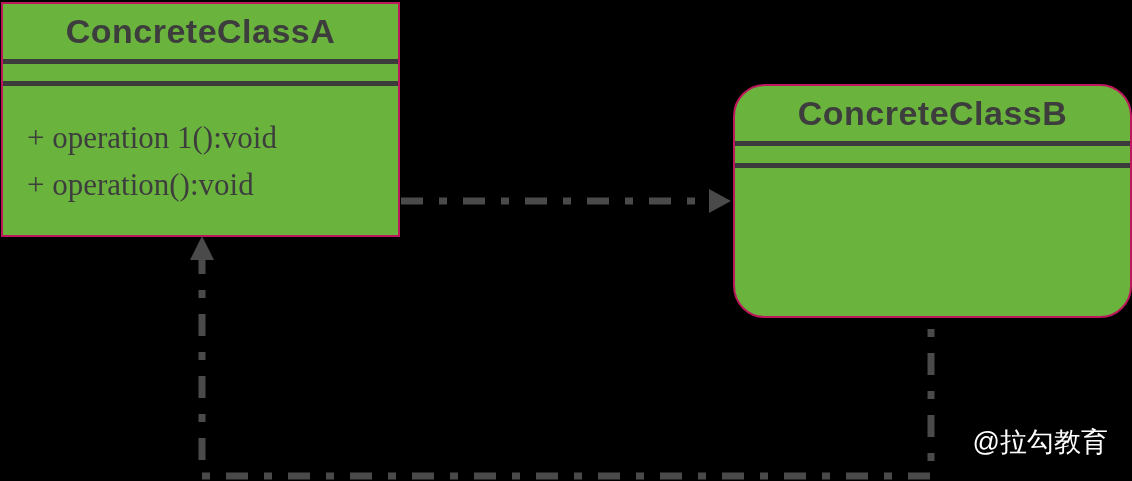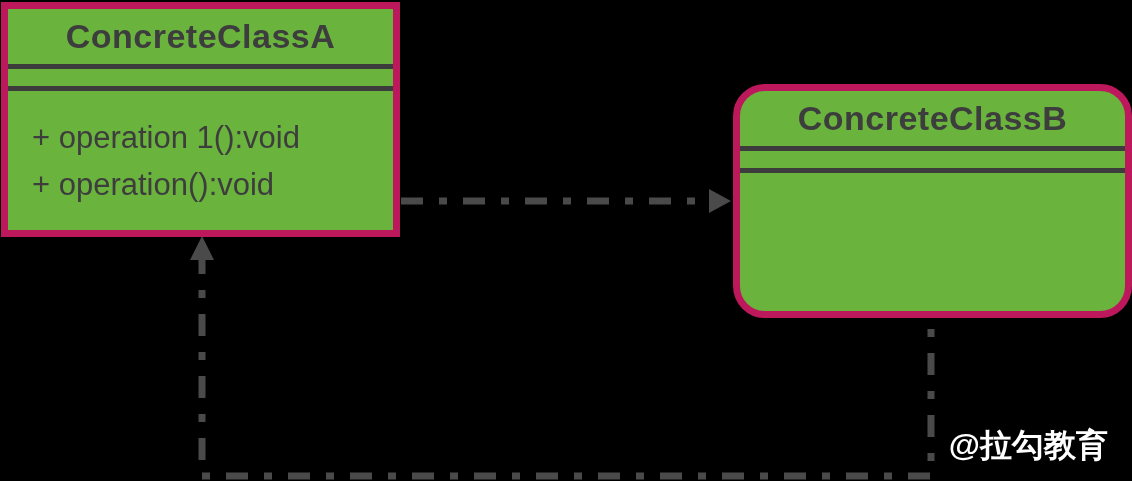--- a/index.html
+++ b/index.html
@@ -8,21 +8,21 @@
     width: 1132px;
     height: 481px;
     background: #000000;
     overflow: hidden;
     font-family: "Liberation Sans", sans-serif;
   }
   .uml-class {
     position: absolute;
     box-sizing: border-box;
     background: #6ab43e;
-    border: 7px solid #be185d;
+    border: 2px solid #be185d;
     display: flex;
     flex-direction: column;
   }
   #class-a { left: 1px; top: 2px; width: 399px; height: 235px; }
   #class-b { left: 733px; top: 84px; width: 399px; height: 234px; border-radius: 32px; }
   .uml-title {
     height: 55px;
     flex: 0 0 55px;
     display: flex;
     align-items: center;
@@ -43,34 +43,35 @@
   .uml-methods {
     flex: 1 1 auto;
     display: flex;
     flex-direction: column;
     justify-content: center;
     align-items: flex-start;
     padding-left: 24px;
     color: #3d3d3d;
     font-size: 31px;
     line-height: 47px;
+    font-family: Liberation Serif, serif;
   }
   #connector-layer {
     position: absolute;
     left: 0; top: 0;
     width: 1132px; height: 481px;
     pointer-events: none;
   }
   .watermark {
     position: absolute;
     right: 24px;
     top: 424px;
     color: #ffffff;
-    font-size: 32px;
-    font-weight: bold;
+    font-size: 27px;
+    font-weight: normal;
     text-shadow: 0 2px 4px rgba(0,0,0,0.65);
     white-space: nowrap;
   }
 </style>
 </head>
 <body>
 
 <div id="canvas">
 
   <div class="uml-class" id="class-a">

